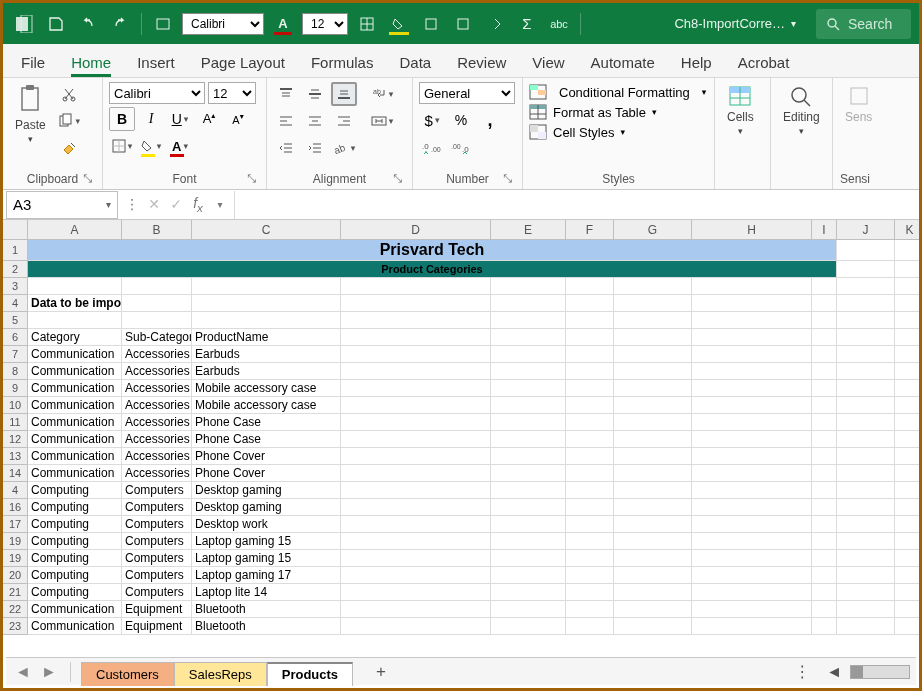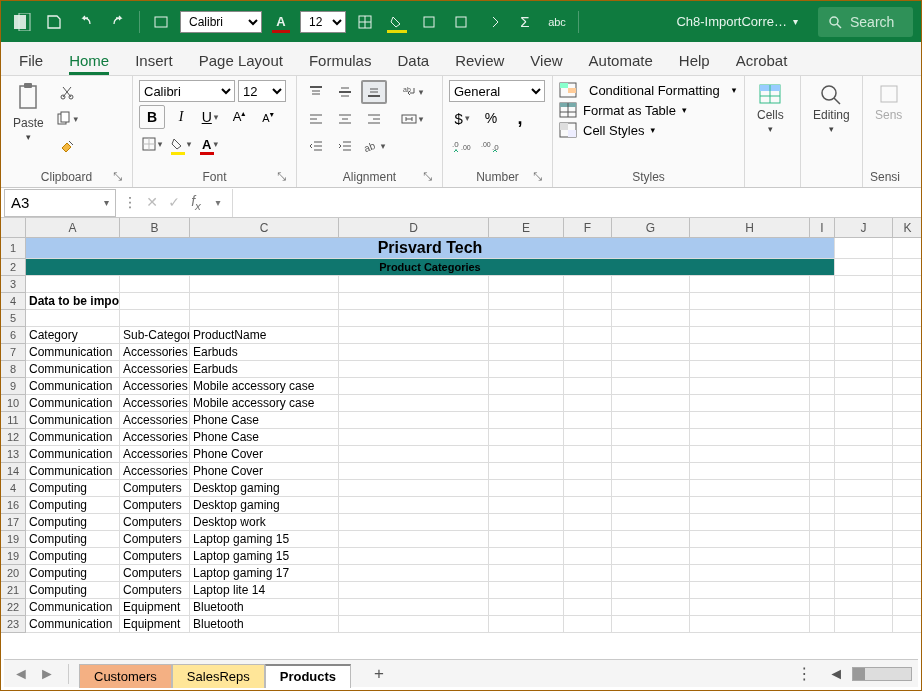--- a/index.html
+++ b/index.html
@@ -1,17 +1,17 @@
 <!DOCTYPE html>
 <html><head>
 <meta charset="utf-8">
 <style>
   * { box-sizing: border-box; margin: 0; padding: 0; font-family: "Segoe UI", Arial, sans-serif; }
   html, body { width: 922px; height: 691px; overflow: hidden; background: #000; }
-  .app { position: relative; width: 922px; height: 691px; background: #fff; border: 1px solid #a16207; }
+  .app { position: relative; width: 922px; height: 691px; background: #fff; border: 3px solid #a16207; }
 
   
   .titlebar { height: 41px; background: #0f7b3f; display: flex; align-items: center; padding: 0 8px; gap: 6px; color: #fff; }
   .titlebar .tb-btn { width: 26px; height: 26px; display: flex; align-items: center; justify-content: center; opacity: .9; }
   .titlebar .tb-sep { width: 1px; height: 22px; background: rgba(255,255,255,.25); margin: 0 2px; }
   .titlebar select { height: 22px; background: #fff; border: 1px solid #888; font-size: 12px; padding: 0 4px; }
   .titlebar .spacer { flex: 1; }
   .titlebar .wbname { color: #e6f4ec; font-size: 13px; display: flex; align-items: center; gap: 6px; }
   .titlebar .searchbox { width: 95px; height: 30px; background: #2f9158; border-radius: 3px; display: flex; align-items: center; padding: 0 10px; color: #cfe9d9; font-size: 14px; gap: 8px; margin-left: 14px; }
 
@@ -166,21 +166,21 @@
       <div class="mt">Data</div>
       <div class="mt">Review</div>
       <div class="mt">View</div>
       <div class="mt">Automate</div>
       <div class="mt">Help</div>
       <div class="mt">Acrobat</div>
     </div>
 
   <div class="ribbon">
 
-    <div class="rgroup" style="width:132px;">
+    <div class="rgroup" style="width:100px;">
       <div class="body">
         <div class="bigbtn">
           <svg width="28" height="32">
               <rect x="6" y="4" width="16" height="22" fill="none" stroke="#777" stroke-width="1.5"></rect>
               <rect x="10" y="1" width="8" height="5" rx="1" fill="#777"></rect>
             </svg>
           <span>Paste</span>
             <span style="font-size:9px;">▾</span>
         </div>
         <div class="col">

